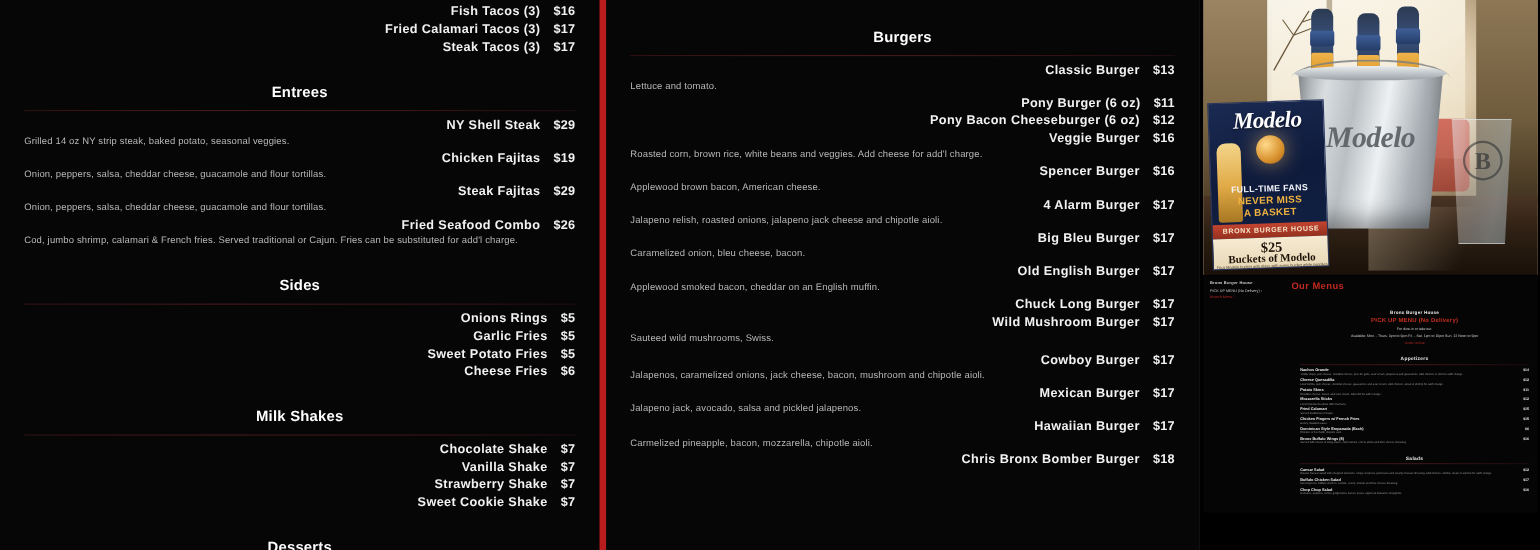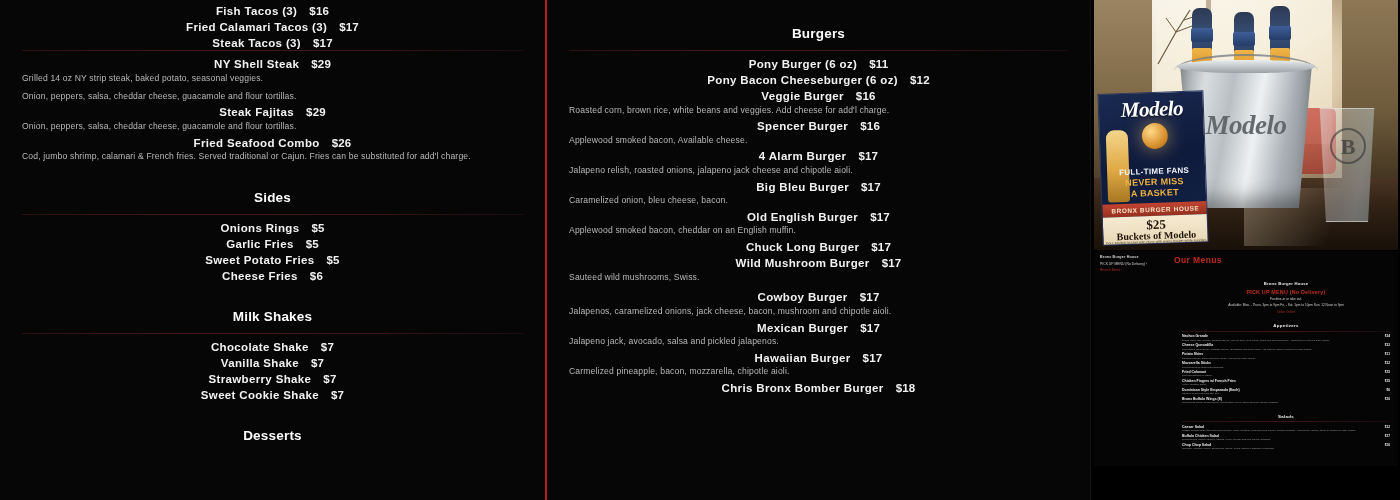--- a/index.html
+++ b/index.html
@@ -12,40 +12,40 @@
   .page { position: relative; width: 1400px; height: 500px; display: flex; background:#000; }
 
   
   .col {
     width: 545px; height: 500px;
     background: #060606;
     padding: 0 22px;
     overflow: hidden;
     position: relative;
   }
-  .col.col-mid { border-left: 2px solid #b91c1c; }
+  .col.col-mid { border-left: 6px solid #b91c1c; }
 
   .section-title {
     text-align: center;
     color: #ffffff;
     font-size: 13.5px;
     font-weight: bold;
     letter-spacing: .2px;
     padding-top: 26px;
     padding-bottom: 9px;
   }
   .rule {
     height: 1px;
     background: linear-gradient(to right,#2e1012 0%, #45181c 35%, #3a1417 70%, #1d0b0d 100%);
     margin-bottom: 4px;
   }
 
   .item { padding: 3px 0 1px 0; }
   .item-row {
-    display: flex; align-items: baseline; justify-content: center;
+    display: flex; align-items: baseline; justify-content: flex-end;
     gap: 12px;
   }
   .item-name {
     color: #f2f2f2;
     font-size: 11.5px;
     font-weight: bold;
     letter-spacing: .35px;
     white-space: nowrap;
   }
   .item-price {
@@ -280,29 +280,34 @@
           </div>
         </div>
         <div class="item">
           <div class="item-row">
             <div class="item-name">Steak Tacos (3)</div>
             <div class="item-price">$17</div>
           </div>
         </div>
       </div>
     <div id="left-sections">
+        <div class="section-title">Entrees</div>
         <div class="rule"></div>
         <div class="item">
           <div class="item-row">
             <div class="item-name">NY Shell Steak</div>
             <div class="item-price">$29</div>
           </div>
           <div class="item-desc">Grilled 14 oz NY strip steak, baked potato, seasonal veggies.</div>
         </div>
         <div class="item">
+          <div class="item-row">
+            <div class="item-name">Chicken Fajitas</div>
+            <div class="item-price">$19</div>
+          </div>
           <div class="item-desc">Onion, peppers, salsa, cheddar cheese, guacamole and flour tortillas.</div>
         </div>
         <div class="item">
           <div class="item-row">
             <div class="item-name">Steak Fajitas</div>
             <div class="item-price">$29</div>
           </div>
           <div class="item-desc">Onion, peppers, salsa, cheddar cheese, guacamole and flour tortillas.</div>
         </div>
         <div class="item">
@@ -367,20 +372,27 @@
         <div class="section-title">Desserts</div>
       </div>
   </div>
 
   <div class="col col-mid">
     <div id="mid-sections">
         <div class="section-title">Burgers</div>
         <div class="rule"></div>
         <div class="item">
           <div class="item-row">
+            <div class="item-name">Classic Burger</div>
+            <div class="item-price">$13</div>
+          </div>
+          <div class="item-desc">Lettuce and tomato.</div>
+        </div>
+        <div class="item">
+          <div class="item-row">
             <div class="item-name">Pony Burger (6 oz)</div>
             <div class="item-price">$11</div>
           </div>
         </div>
         <div class="item">
           <div class="item-row">
             <div class="item-name">Pony Bacon Cheeseburger (6 oz)</div>
             <div class="item-price">$12</div>
           </div>
         </div>
@@ -389,21 +401,21 @@
             <div class="item-name">Veggie Burger</div>
             <div class="item-price">$16</div>
           </div>
           <div class="item-desc">Roasted corn, brown rice, white beans and veggies. Add cheese for add'l charge.</div>
         </div>
         <div class="item">
           <div class="item-row">
             <div class="item-name">Spencer Burger</div>
             <div class="item-price">$16</div>
           </div>
-          <div class="item-desc">Applewood smoked bacon, Available cheese.</div>
+          <div class="item-desc">Applewood brown bacon, American cheese.</div>
         </div>
         <div class="item">
           <div class="item-row">
             <div class="item-name">4 Alarm Burger</div>
             <div class="item-price">$17</div>
           </div>
           <div class="item-desc">Jalapeno relish, roasted onions, jalapeno jack cheese and chipotle aioli.</div>
         </div>
         <div class="item">
           <div class="item-row">

